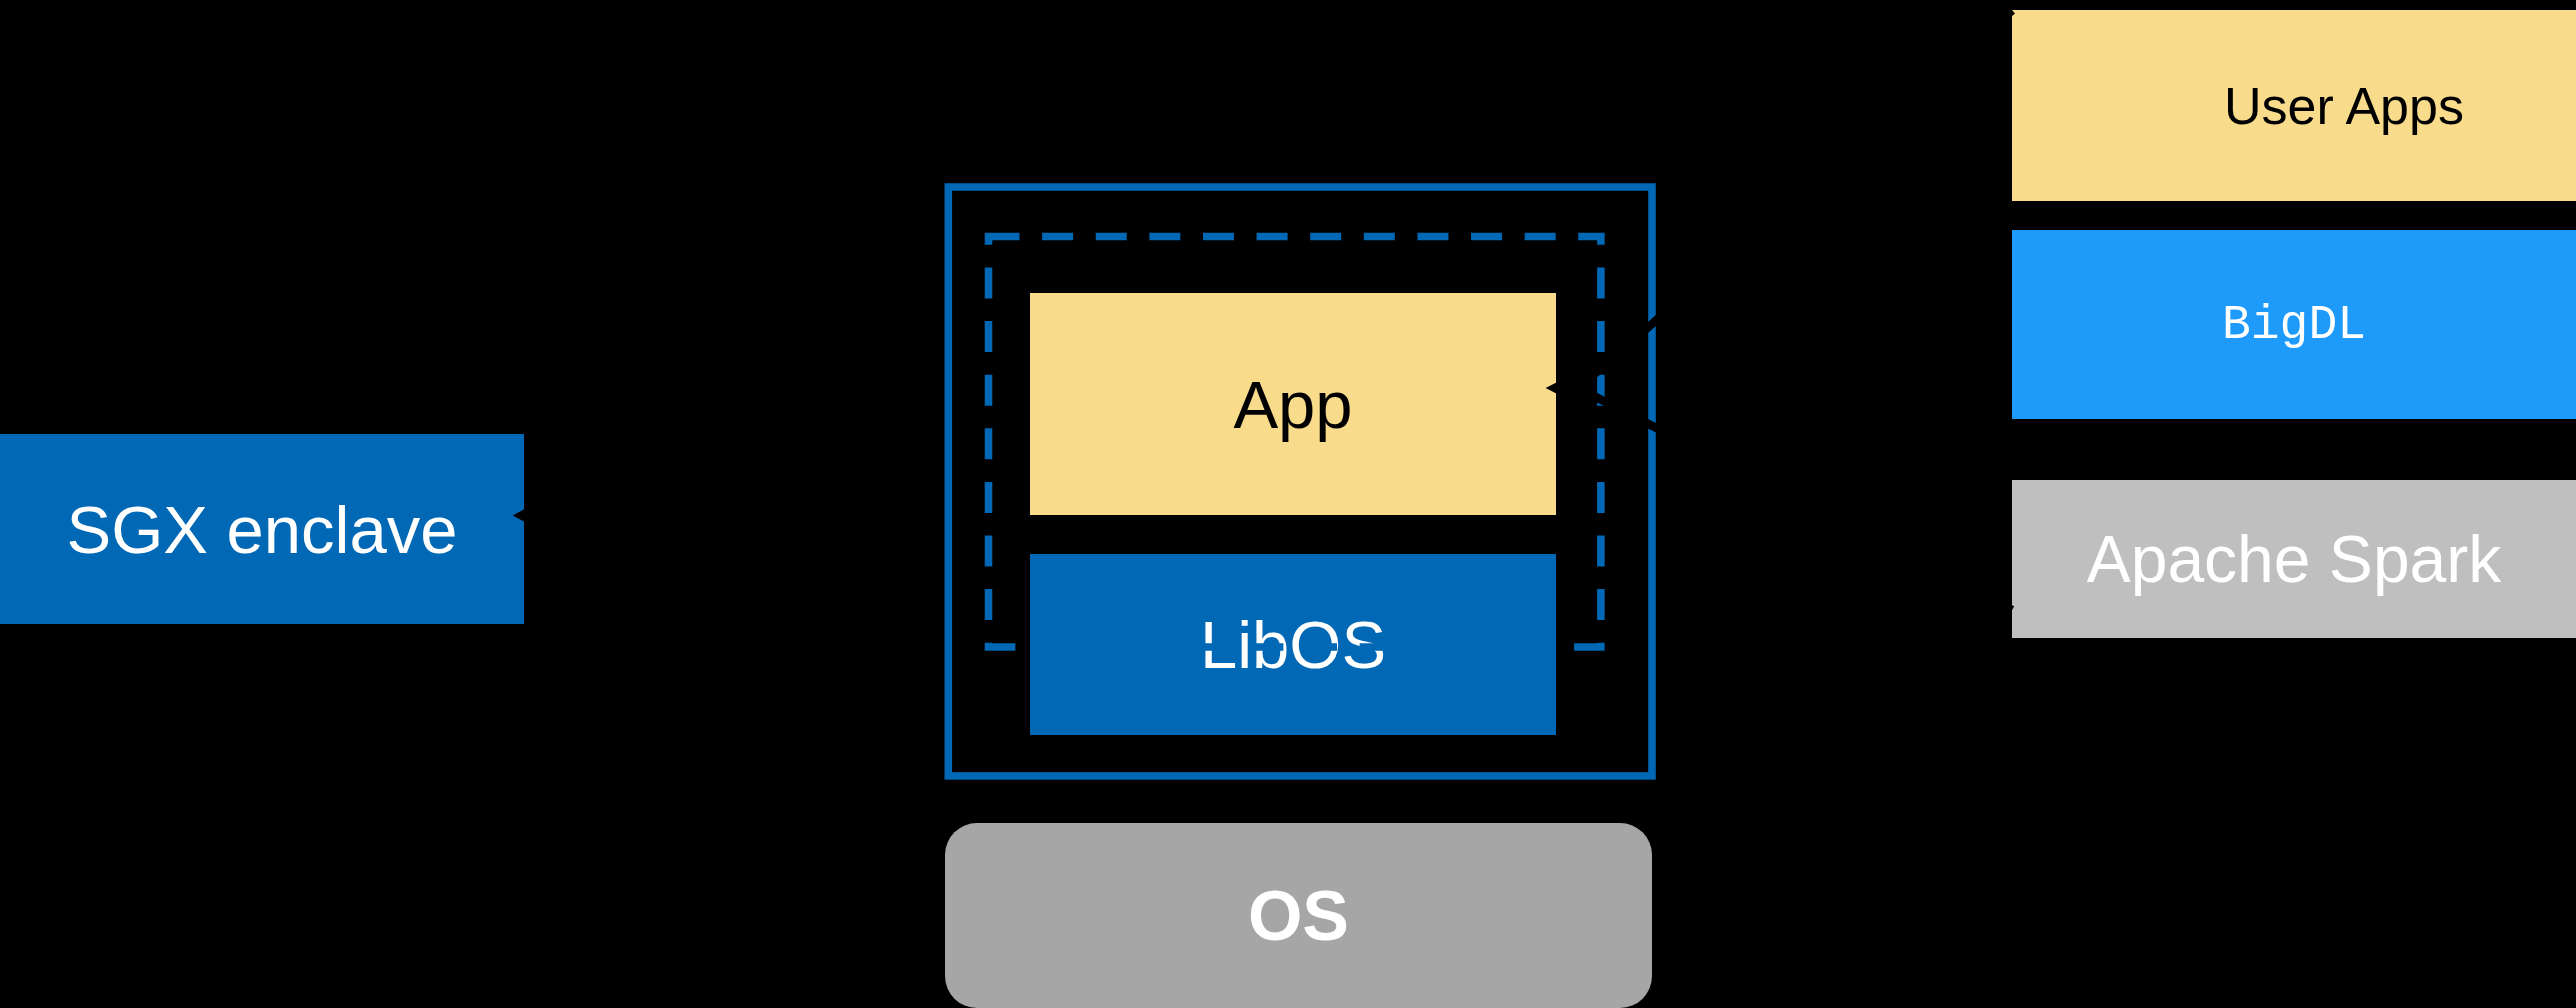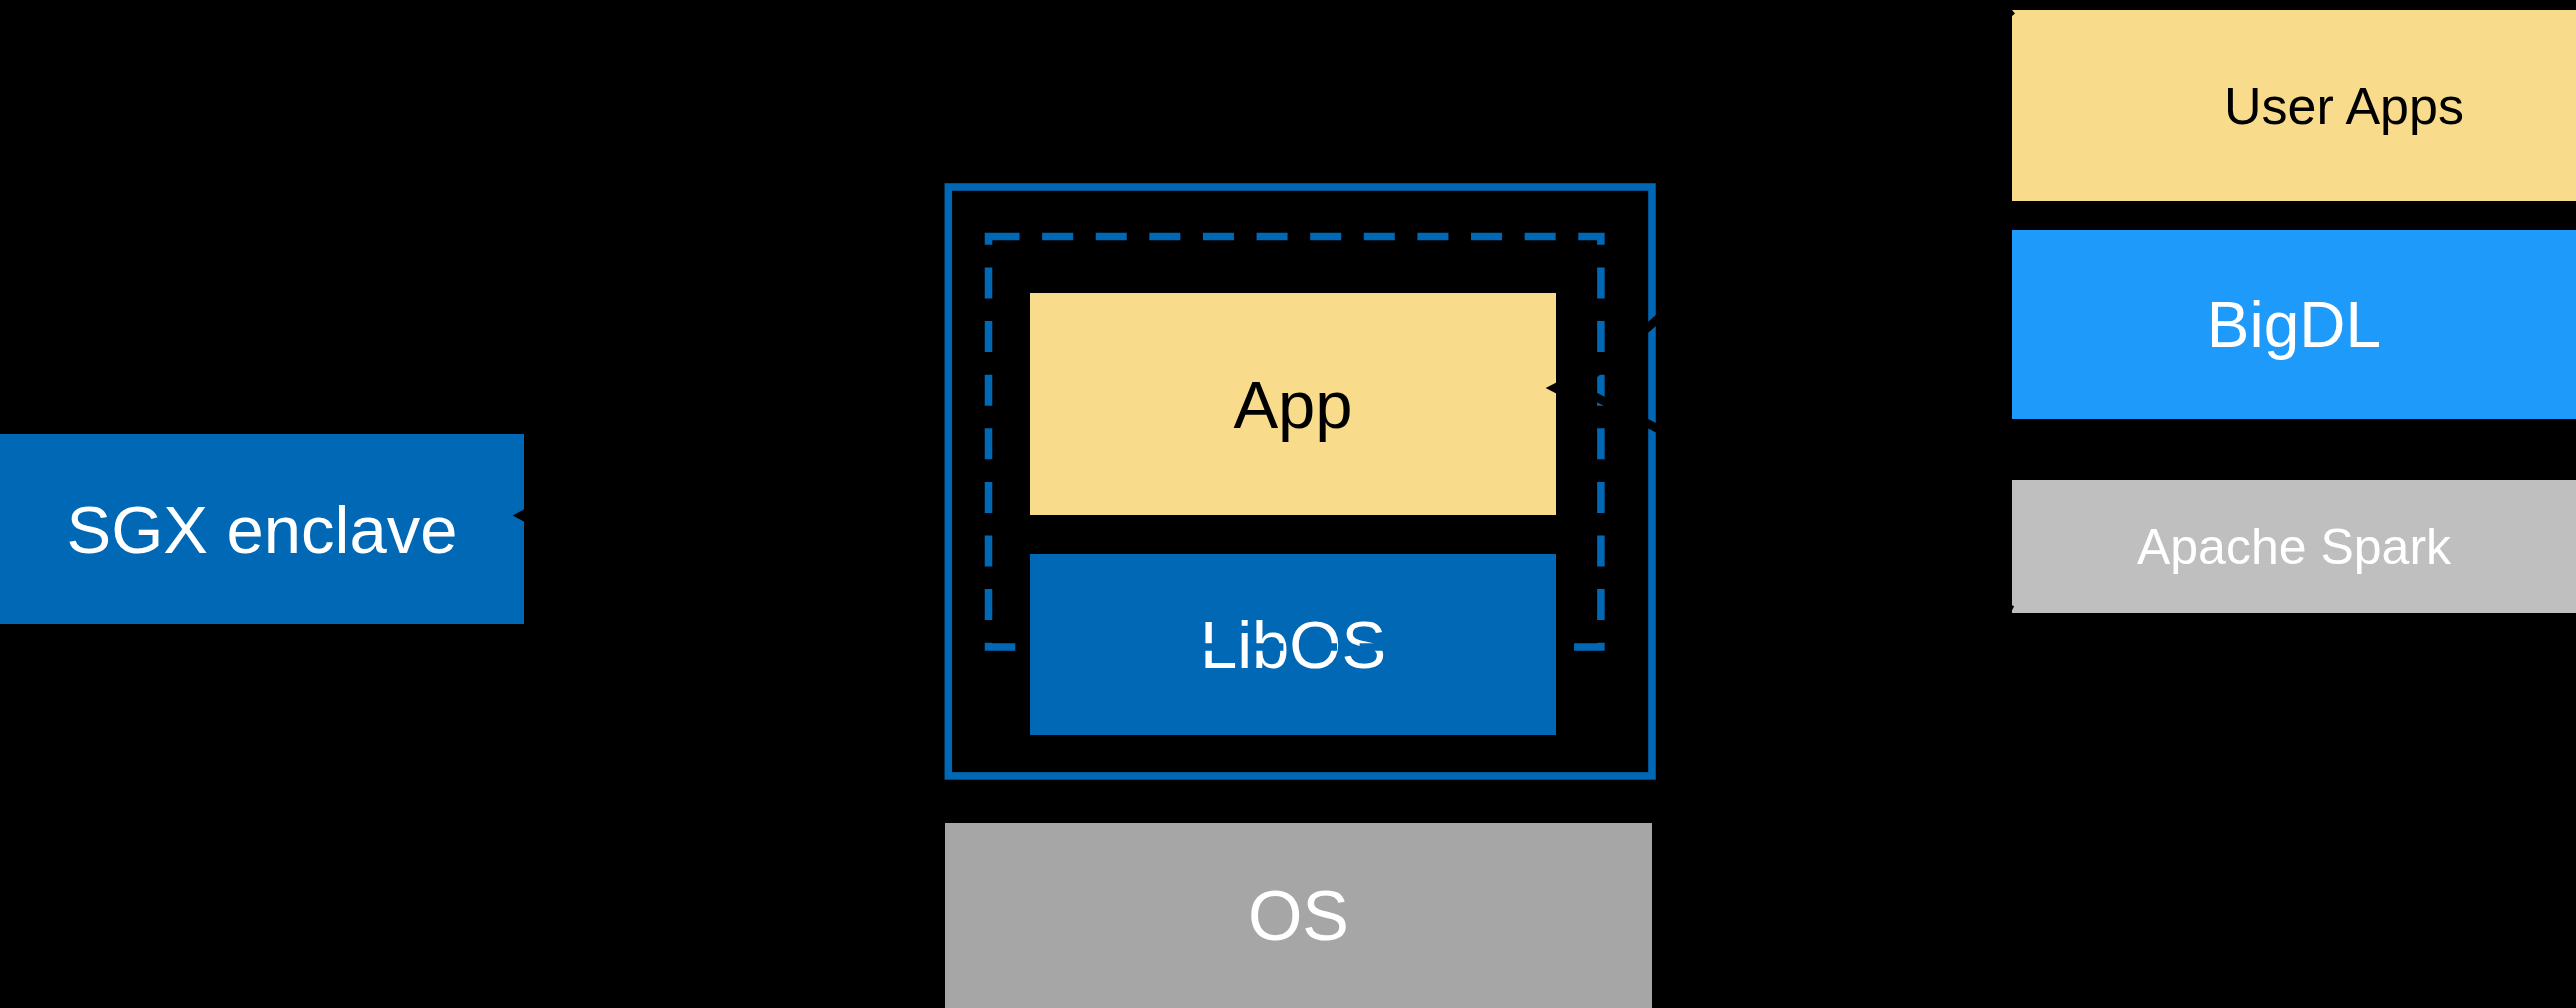--- a/index.html
+++ b/index.html
@@ -22,24 +22,24 @@
     font-family:"Liberation Sans", sans-serif;
   }
   .box{
     position:absolute;
     display:flex;align-items:center;justify-content:center;
     font-size:67px;line-height:1;white-space:nowrap;
   }
   .sgx-box   {left:0px;    top:421px; width:524px; height:190px; background:var(--intel-blue); color:var(--text-light);margin-top:13px;}
   .app-box   {left:1030px; top:293px; width:526px; height:222px; background:var(--soft-yellow); color:var(--text-dark);}
   .libos-box {left:1030px; top:554px; width:526px; height:181px; background:var(--intel-blue); color:var(--text-light);}
-  .os-box    {left:945px; top:823px; width:707px; height:185px; background:var(--os-gray);   color:var(--text-light); font-weight:400; font-size:70px;}
+  .os-box    {left:945px; top:823px; width:707px; height:185px; background:var(--os-gray);   color:var(--text-light); font-weight:700; font-size:70px;border-radius:32px;}
   .user-apps-box {left:2012px; top:10px;   width:664px; height:191px; background:var(--soft-yellow); color:var(--text-dark);  font-size:52px;}
-  .bigdl-box     {left:2012px; top:230px; width:564px; height:189px; background:var(--bright-blue); color:var(--text-light); font-size:64px;}
-  .spark-box     {left:2012px; top:480px; width:564px; height:133px; background:var(--spark-gray);  color:var(--text-light); font-size:50px;}
+  .bigdl-box     {left:2012px; top:230px; width:564px; height:189px; background:var(--bright-blue); color:var(--text-light); font-size:48px;font-family:Liberation Mono, monospace;}
+  .spark-box     {left:2012px; top:480px; width:564px; height:158px; background:var(--spark-gray);  color:var(--text-light); font-size:66px;}
   svg.overlay{position:absolute;left:0;top:0;width:2576px;height:1009px;pointer-events:none;}
   .border-solid{fill:none;stroke:var(--intel-blue);stroke-width:9;}
   .border-dashed{fill:none;stroke:var(--intel-blue);stroke-width:9;stroke-dasharray:37 27;}
   .callout-line{stroke:var(--arrow-black);stroke-width:10;}
   .arrowhead{fill:var(--arrow-black);stroke:none;}
 </style>
 </head>
 <body>
 
 <div class="stage">

